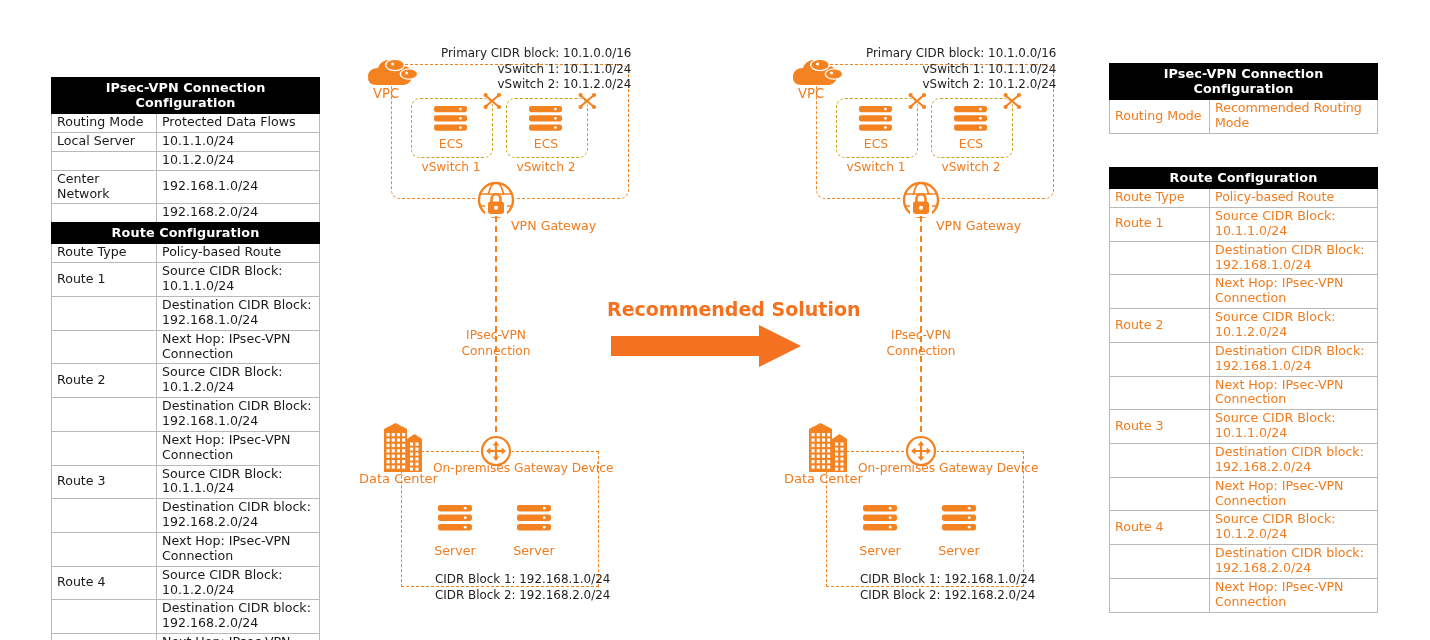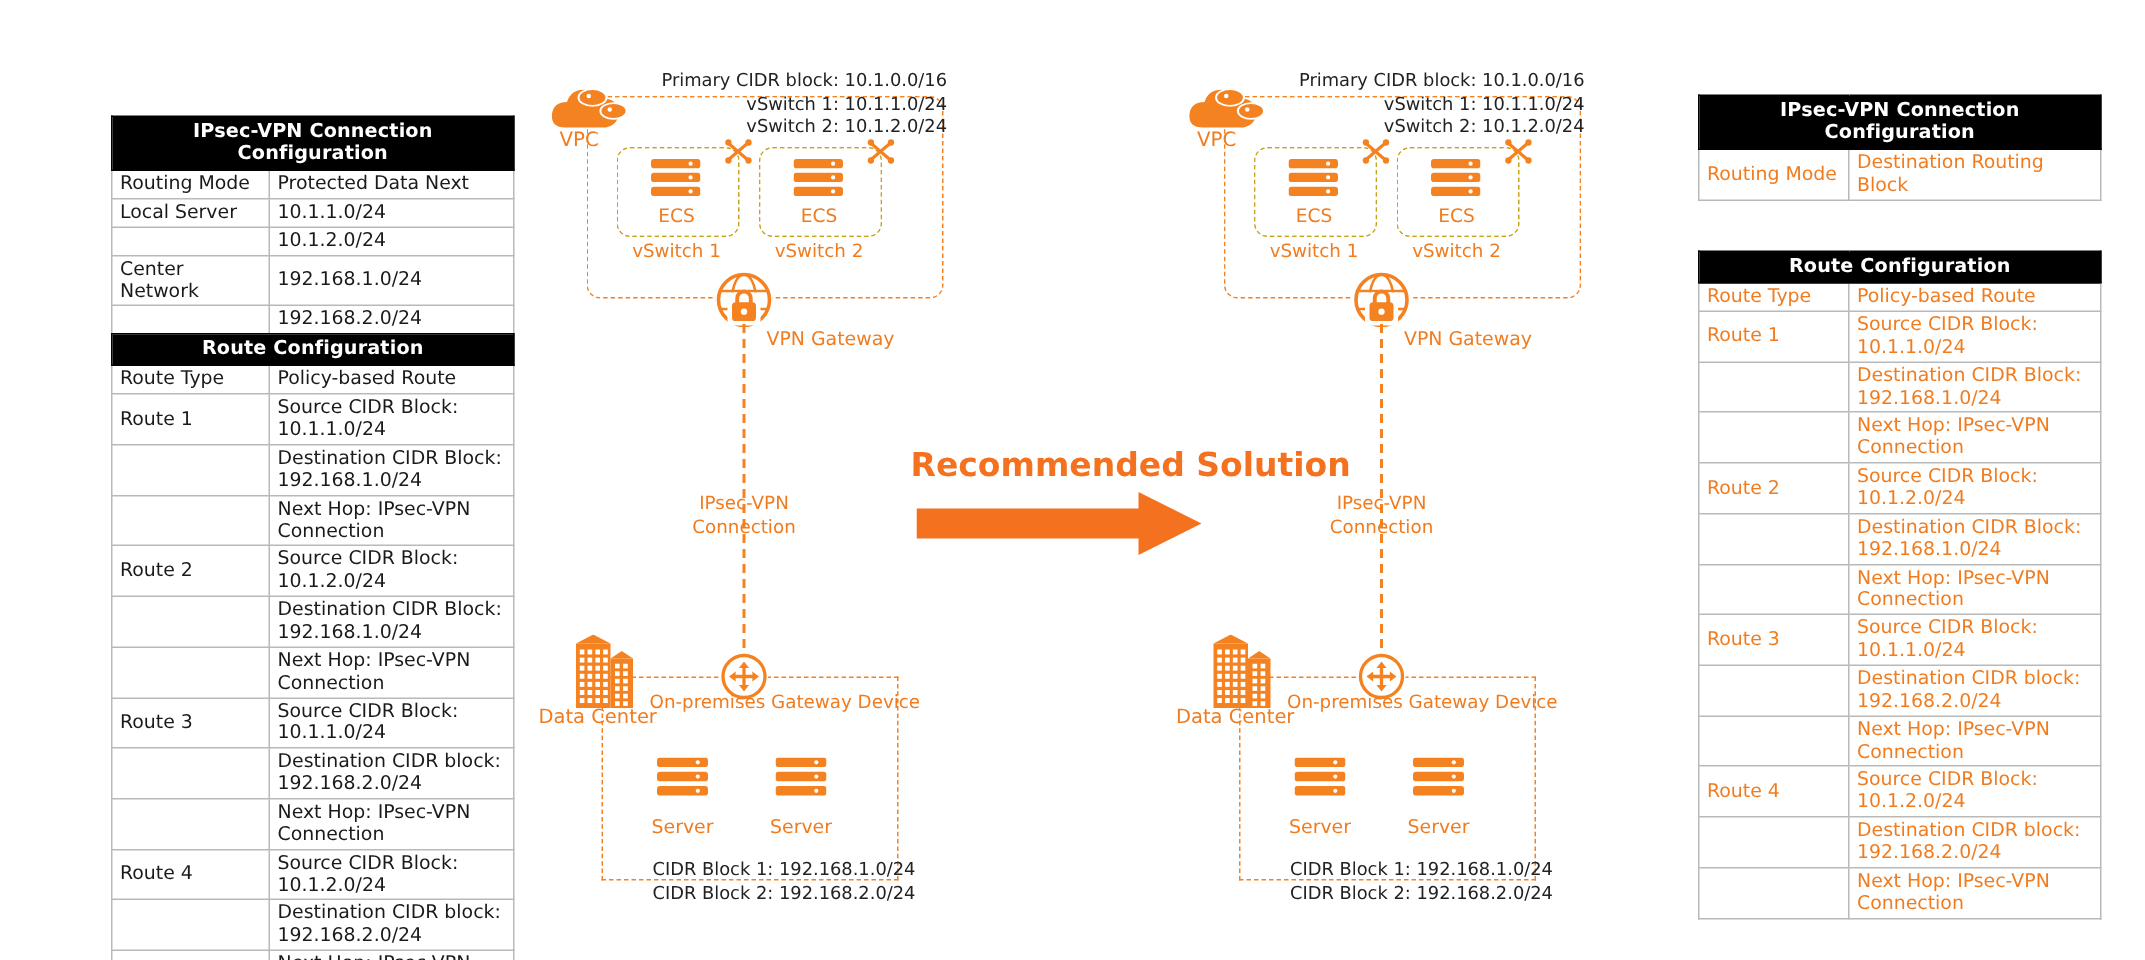--- a/index.html
+++ b/index.html
@@ -5,21 +5,21 @@
   html,body{margin:0;padding:0;}
   body{
     width:1430px;height:640px;background:#ffffff;
     font-family:"DejaVu Sans","Liberation Sans",sans-serif;
     position:relative;overflow:hidden;
     -webkit-font-smoothing:antialiased;
   }
   .abs{position:absolute;}
 
   
-  table.cfg{border-collapse:collapse;table-layout:fixed;margin-left:23px;}
+  table.cfg{border-collapse:collapse;table-layout:fixed;}
   table.cfg td,table.cfg th{
     border:1px solid #b9b9b9;
     padding:1px 5px 2px 5px;
     vertical-align:middle;
     line-height:1.18;
     font-size:12.6px;
     font-weight:400;
   }
   table.cfg td.blk, table.cfg th.blk{
     background:#000000;color:#ffffff;text-align:center;
@@ -48,40 +48,40 @@
   }
   .dc-box{
     border:1.6px dashed #f58220;
   }
 
   .vline{
     border-left:2.6px dashed #f58220;
   }
 
   .rec-title{
-    color:#f4711f;font-weight:bold;font-size:22px;white-space:nowrap;
+    color:#f4711f;font-weight:bold;font-size:19px;white-space:nowrap;
     font-family:"DejaVu Sans","Liberation Sans",sans-serif;
   }
 </style>
 </head>
 <body>
 
 <div class="abs" style="left:51px;top:77px;">
   <table class="cfg tbl-left">
     <colgroup>
         <col class="c1">
         <col class="c2">
       </colgroup>
     <tbody>
         <tr>
           <td class="blk" colspan="2">IPsec-VPN Connection Configuration</td>
         </tr>
         <tr>
           <td>Routing Mode</td>
-          <td>Protected Data Next</td>
+          <td>Protected Data Flows</td>
         </tr>
         <tr>
           <td>Local Server</td>
           <td>10.1.1.0/24</td>
         </tr>
         <tr>
           <td></td>
           <td>10.1.2.0/24</td>
         </tr>
         <tr>
@@ -164,21 +164,21 @@
     <colgroup>
         <col class="c1">
         <col class="c2">
       </colgroup>
     <tbody>
         <tr>
           <td class="blk" colspan="2">IPsec-VPN Connection Configuration</td>
         </tr>
         <tr>
           <td>Routing Mode</td>
-          <td>Destination Routing Block</td>
+          <td>Recommended Routing Mode</td>
         </tr>
       </tbody>
   </table>
 </div>
 <div class="abs" style="left:1109px;top:167px;">
   <table class="cfg tbl-right">
     <colgroup>
         <col class="c1">
         <col class="c2">
       </colgroup>

